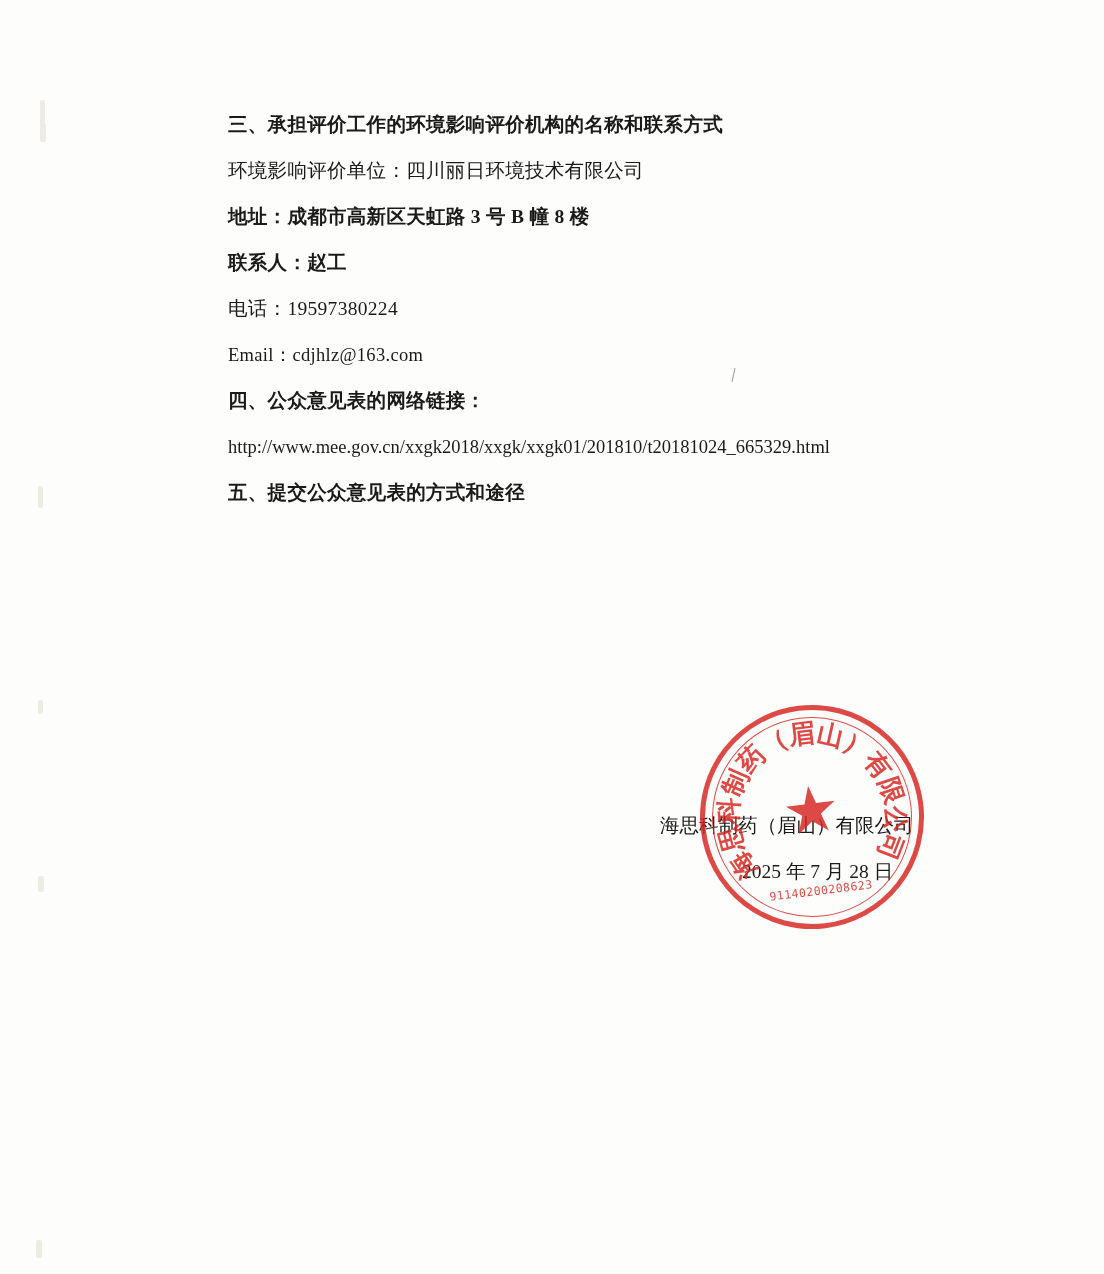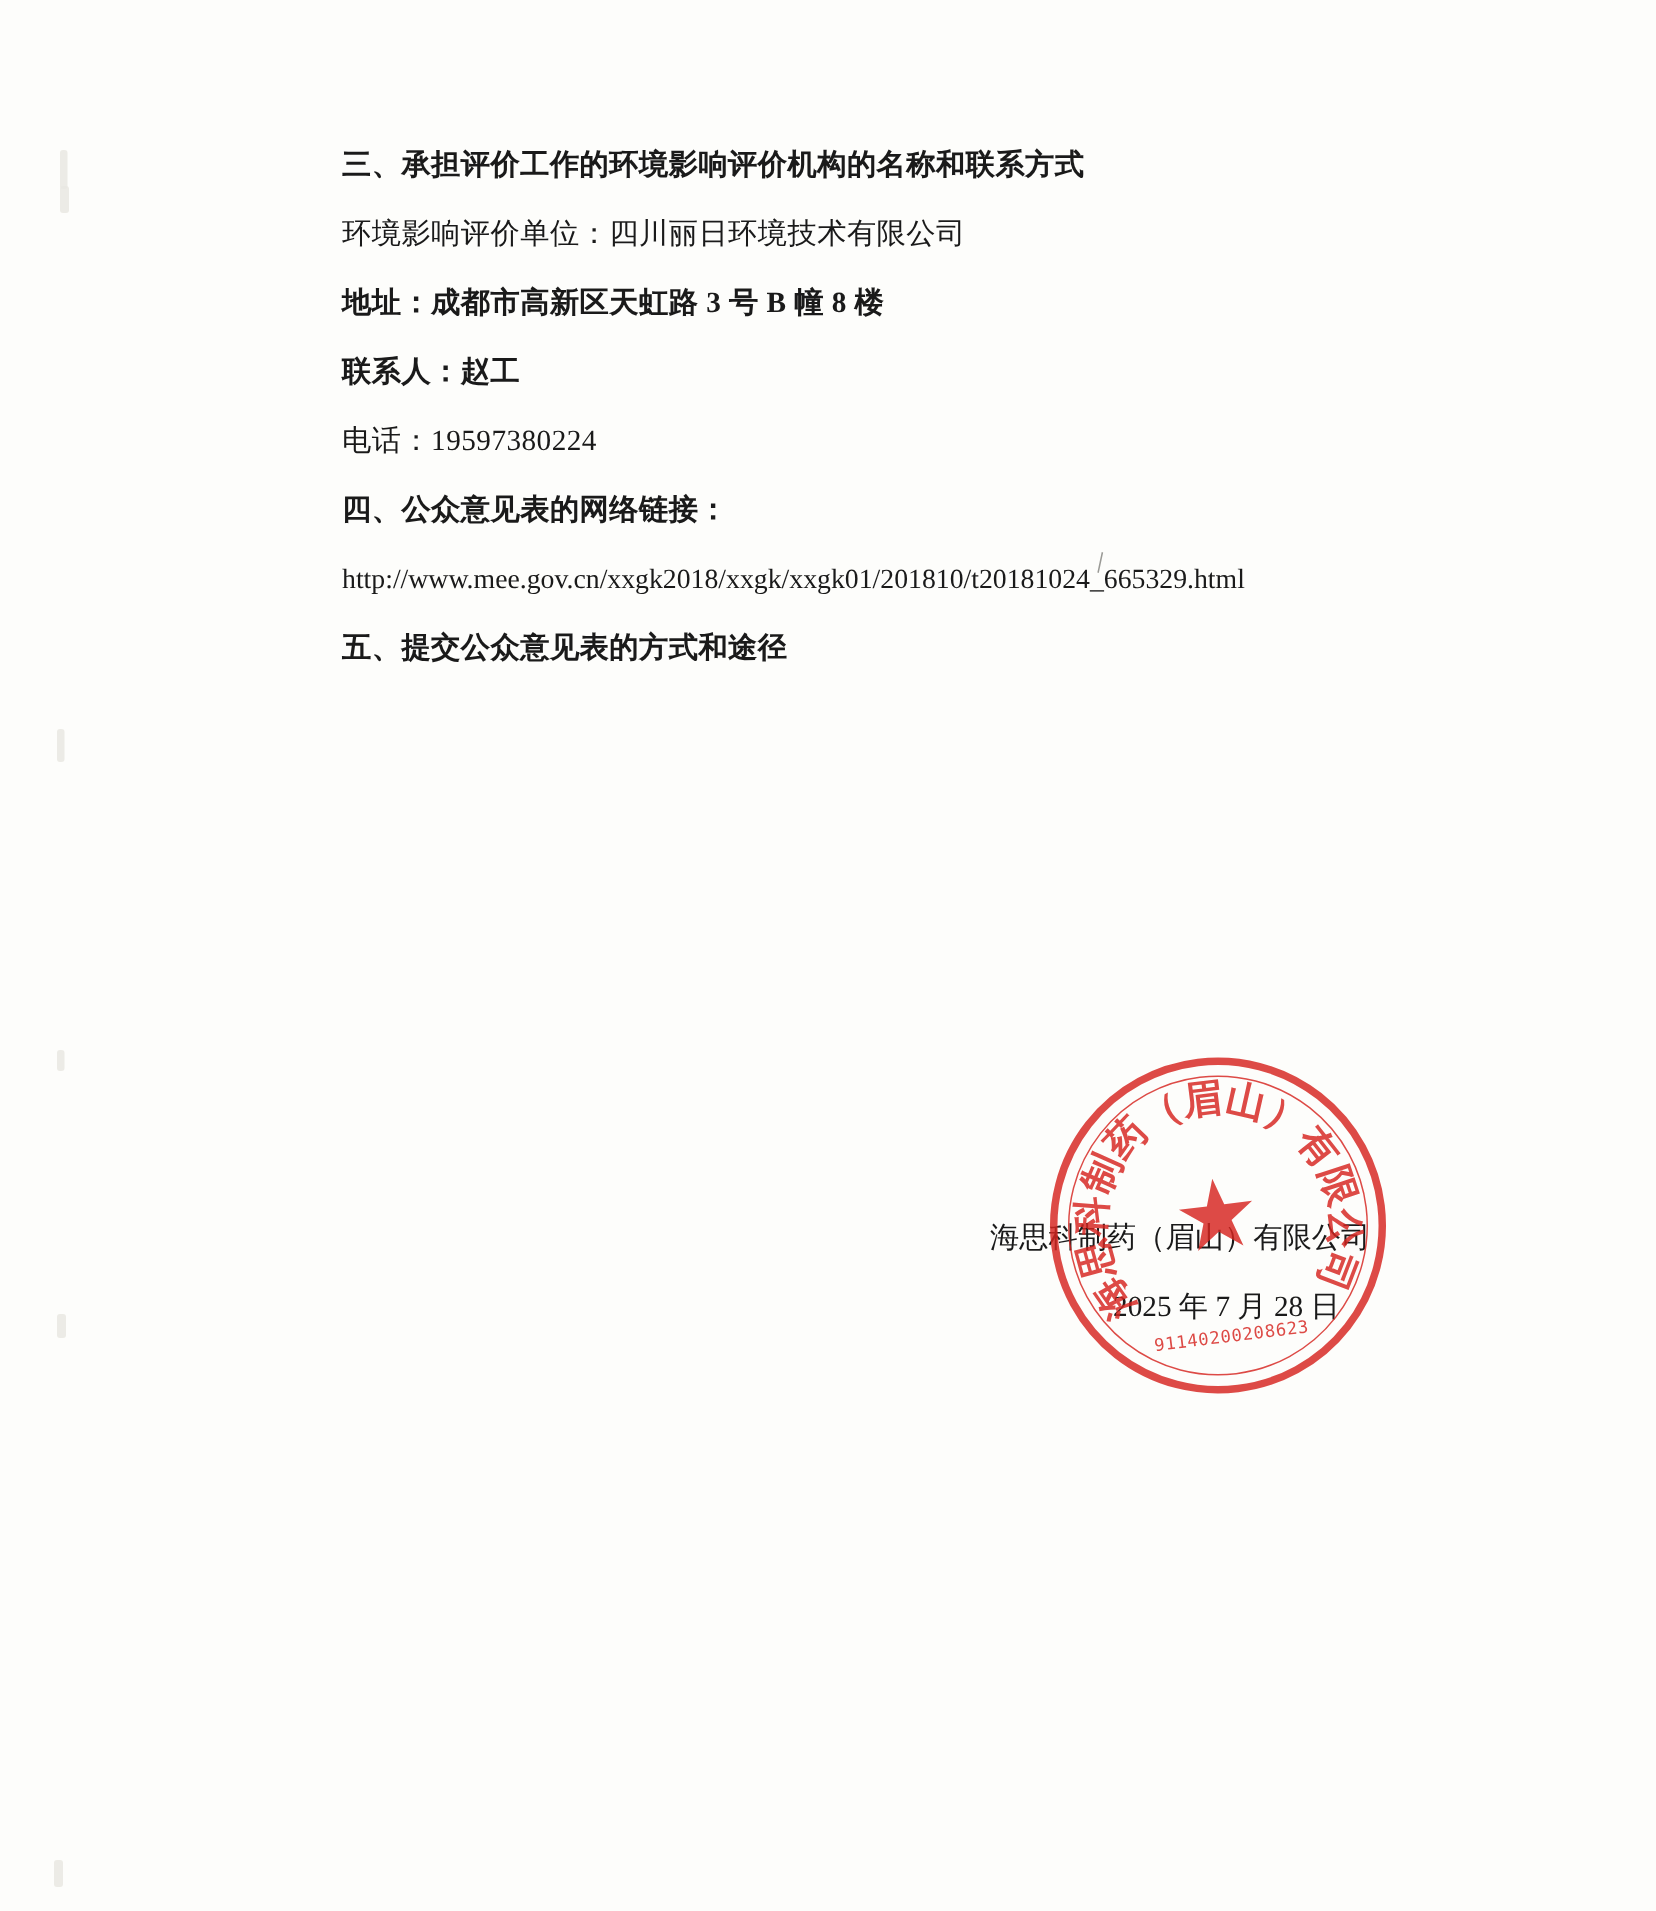--- a/index.html
+++ b/index.html
@@ -24,21 +24,21 @@
   
   .scan-mark {
     position: absolute;
     background: #e9e7e2;
     border-radius: 2px;
     opacity: .85;
   }
   .doc-body {
     position: absolute;
     left: 228px;
-    top: 88px;
+    top: 102px;
     width: 700px;
   }
   .line {
     font-size: 19.5px;
     line-height: 46px;
     white-space: nowrap;
     letter-spacing: .3px;
   }
   .bold {
     font-weight: bold;
@@ -160,20 +160,21 @@
   <div class="scan-mark" style="left:36px; top:1240px; width:6px; height:18px;"></div>
 
   <div class="tick"></div>
 
   <div class="doc-body">
     <div class="line bold">三、承担评价工作的环境影响评价机构的名称和联系方式</div>
     <div class="line">环境影响评价单位：四川丽日环境技术有限公司</div>
     <div class="line bold">地址：成都市高新区天虹路 3 号 B 幢 8 楼</div>
     <div class="line bold">联系人：赵工</div>
     <div class="line">电话：19597380224</div>
+    <div class="line latin">Email：cdjhlz@163.com</div>
     <div class="line bold">四、公众意见表的网络链接：</div>
     <div class="line url">http://www.mee.gov.cn/xxgk2018/xxgk/xxgk01/201810/t20181024_665329.html</div>
     <div class="line bold">五、提交公众意见表的方式和途径</div>
   </div>
 
   <div class="sign-block">
     <div class="sign-line">海思科制药（眉山）有限公司</div>
     <div class="sign-line sign-date">2025 年 7 月 28 日</div>
   </div>
 

